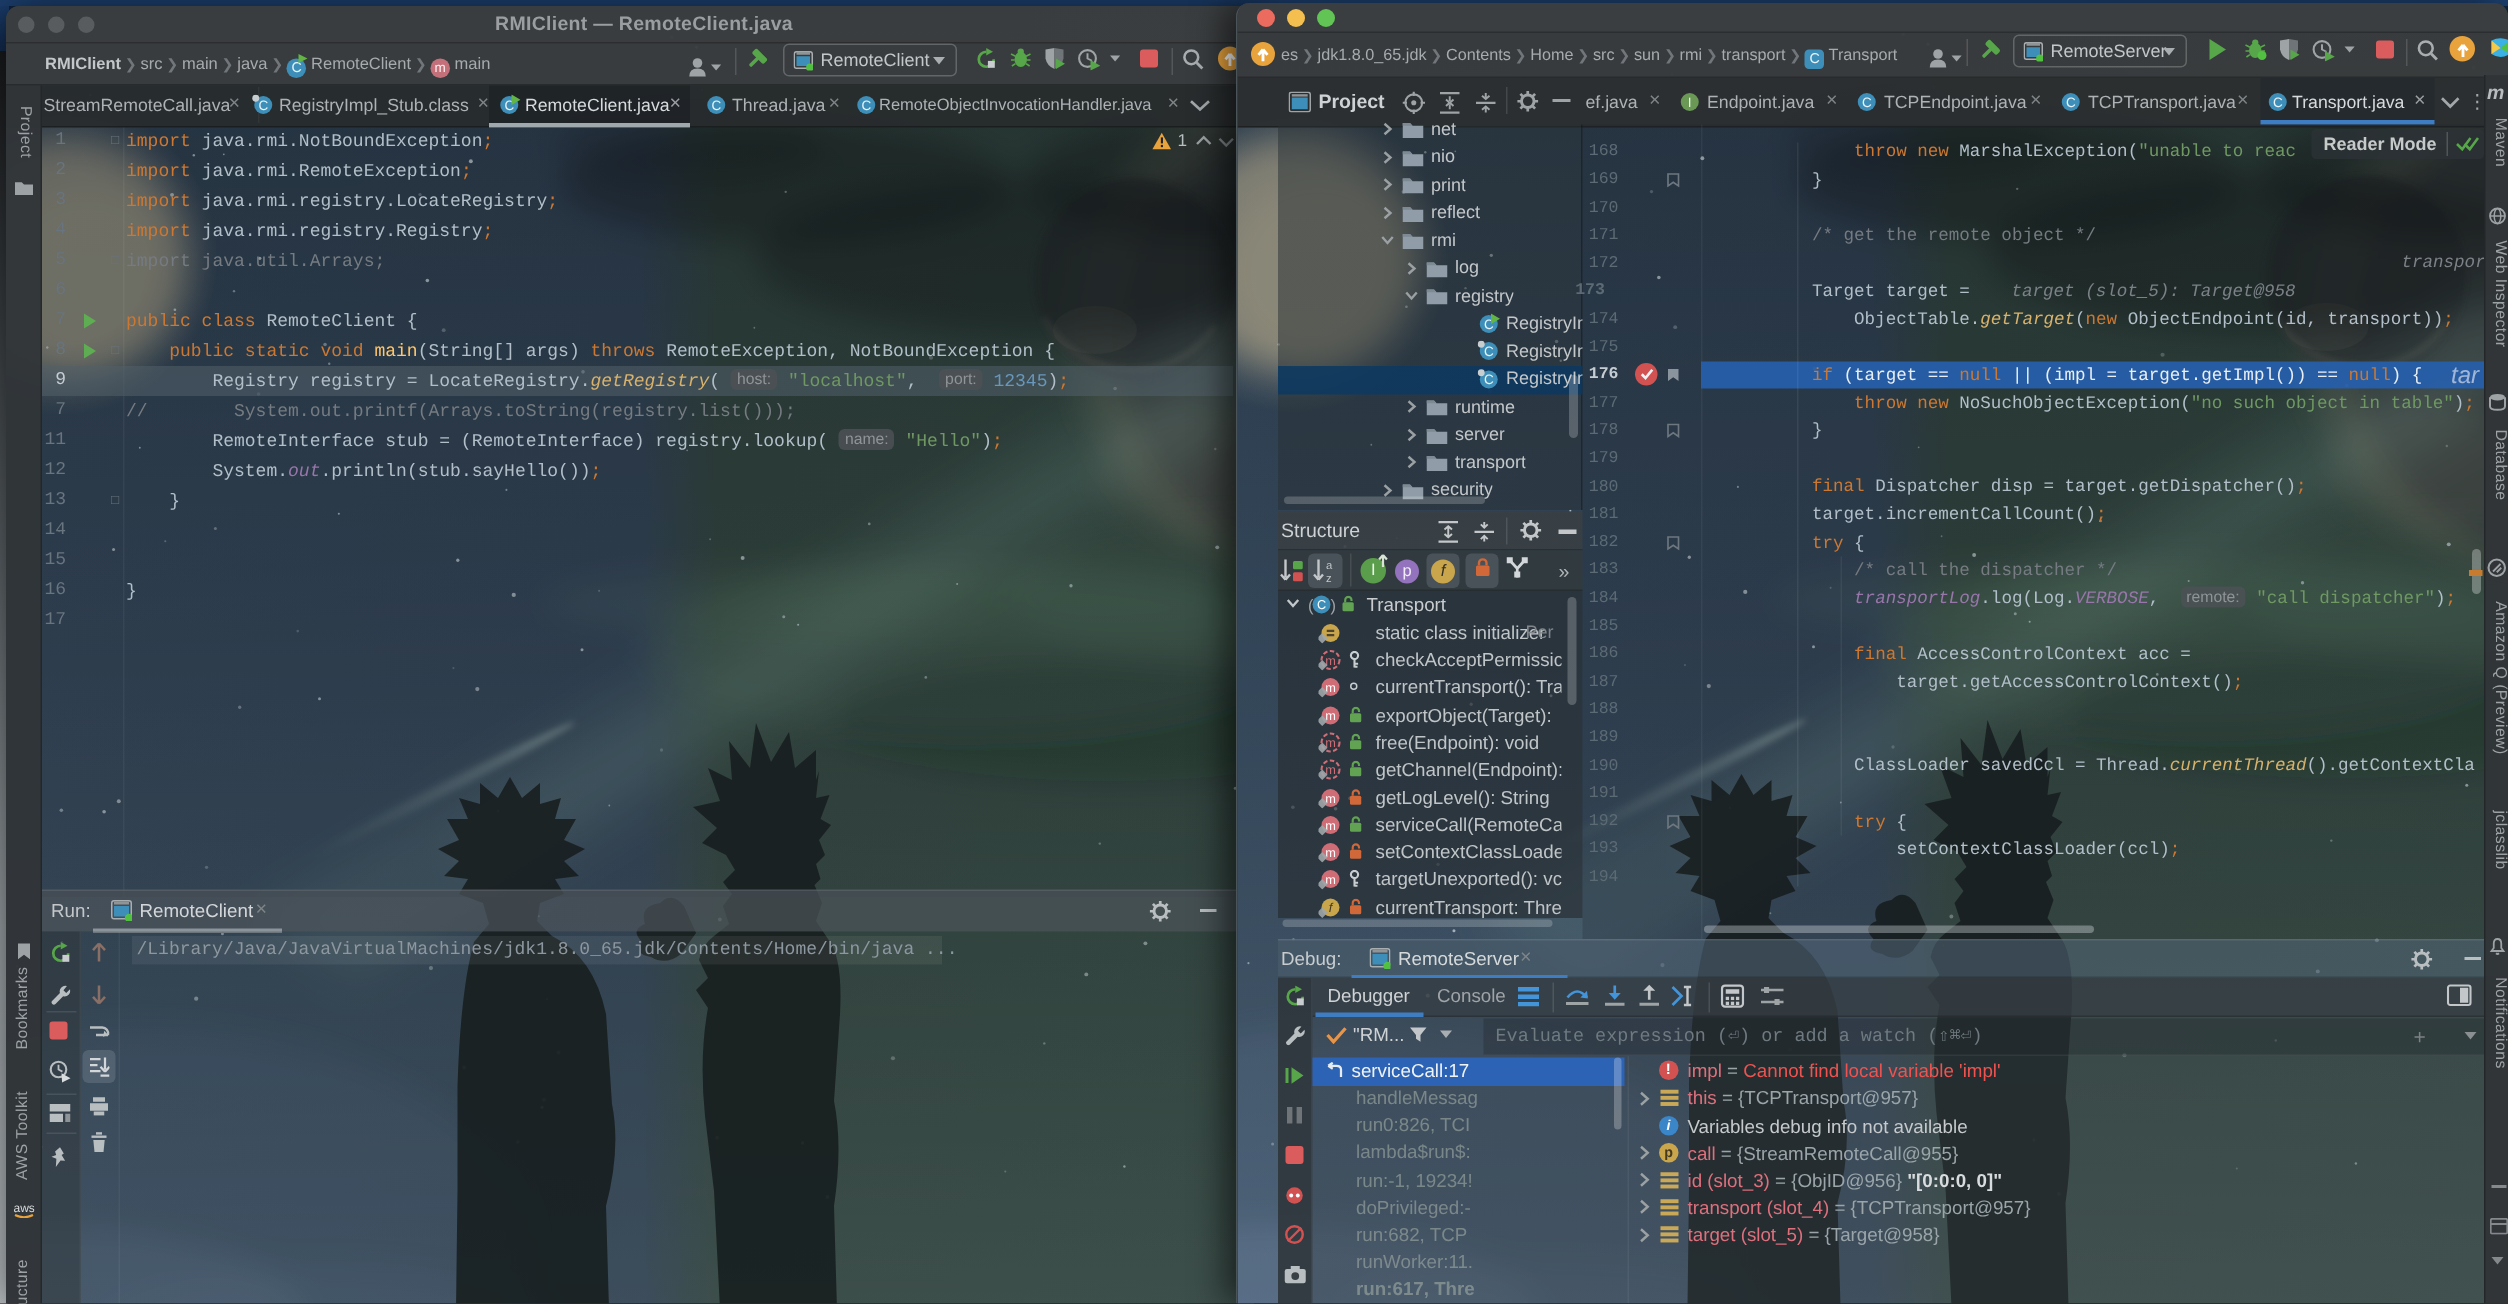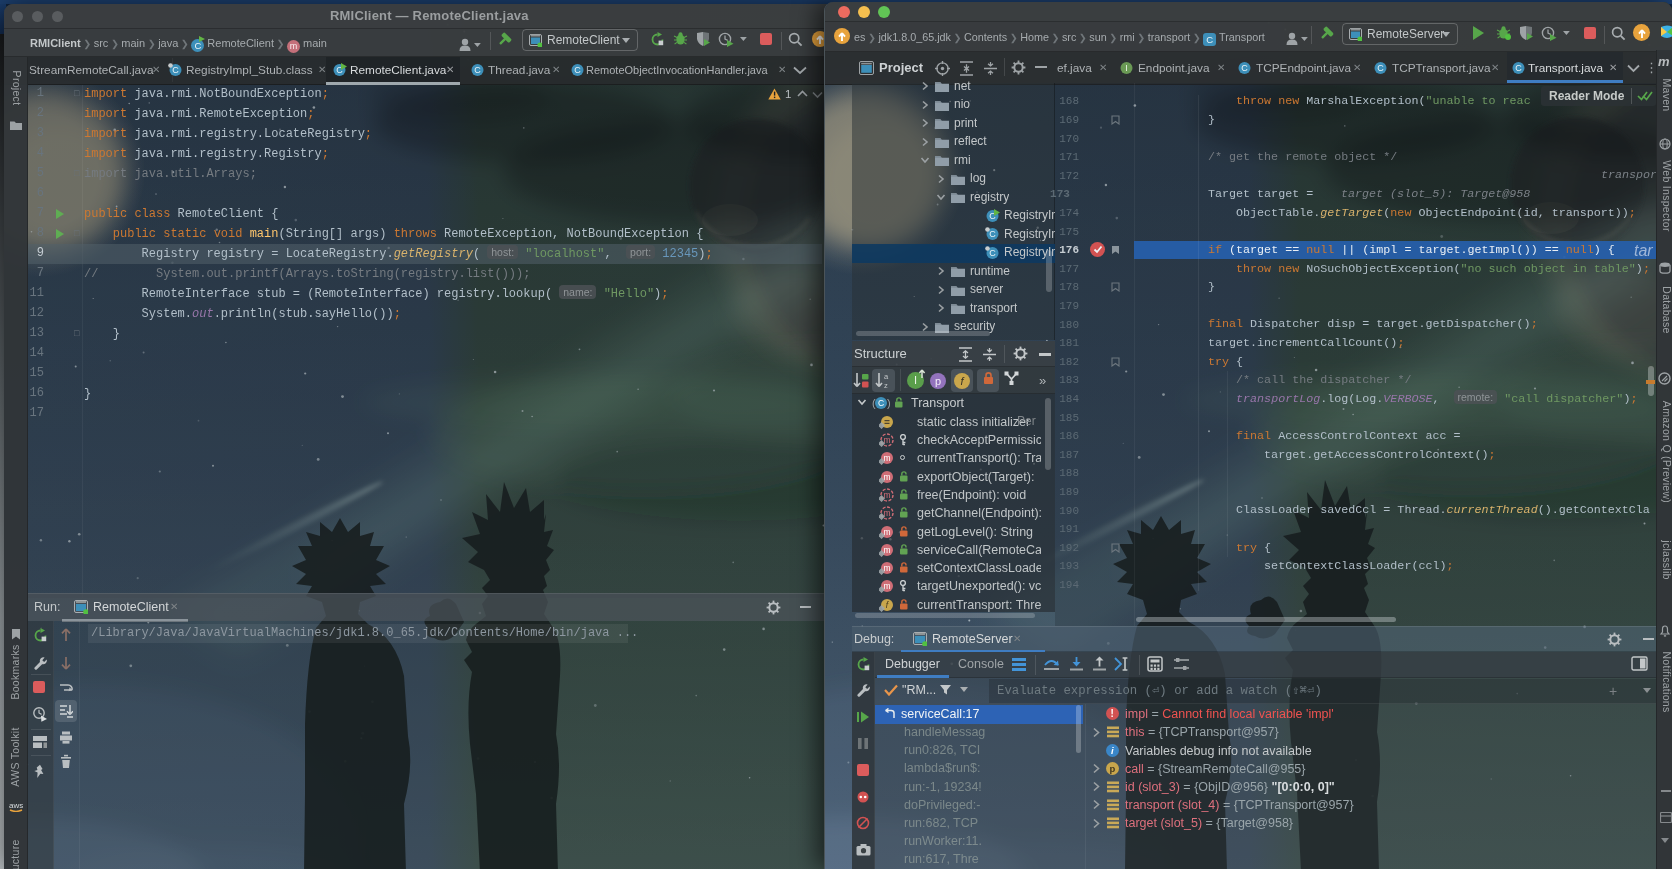--- a/index.html
+++ b/index.html
@@ -1066,21 +1066,21 @@
       <path d="M11,9 L11,4 Q11,1.5 8,1.5 L2.5,1.5 M2.5,1.5 L5.5,-0.5 M2.5,1.5 L5.5,3.5" stroke="#e6ebee" stroke-width="1.5" fill="none" transform="translate(0,1)"></path>
     </svg>
     <div style="position:absolute;left:76px;top:704.0px;height:16px;font-size:12.5px;line-height:16px;color:#f0f3f5;white-space:pre;">serviceCall:17</div>
     <div style="position:absolute;left:79px;top:722.0px;height:16px;font-size:12.5px;line-height:16px;color:rgba(150,162,158,0.68);white-space:pre;">handleMessag</div>
     <div style="position:absolute;left:79px;top:740.2px;height:16px;font-size:12.5px;line-height:16px;color:rgba(150,162,158,0.68);white-space:pre;">run0:826, TCI</div>
     <div style="position:absolute;left:79px;top:758.4px;height:16px;font-size:12.5px;line-height:16px;color:rgba(150,162,158,0.68);white-space:pre;">lambda$run$:</div>
     <div style="position:absolute;left:79px;top:776.6px;height:16px;font-size:12.5px;line-height:16px;color:rgba(150,162,158,0.68);white-space:pre;">run:-1, 19234!</div>
     <div style="position:absolute;left:79px;top:794.8px;height:16px;font-size:12.5px;line-height:16px;color:rgba(150,162,158,0.68);white-space:pre;">doPrivileged:-</div>
     <div style="position:absolute;left:79px;top:813.0px;height:16px;font-size:12.5px;line-height:16px;color:rgba(150,162,158,0.68);white-space:pre;">run:682, TCP</div>
     <div style="position:absolute;left:79px;top:831.2px;height:16px;font-size:12.5px;line-height:16px;color:rgba(150,162,158,0.68);white-space:pre;">runWorker:11.</div>
-    <div style="position:absolute;left:79px;top:849.4px;height:16px;font-size:12.5px;line-height:16px;color:rgba(150,162,158,0.68);white-space:pre;">run:617, Thre</div>
+    <div style="position:absolute;left:79px;top:849.4px;height:16px;font-size:12.5px;line-height:16px;color:rgba(150,162,158,0.68);white-space:pre;font-weight:bold;">run:617, Thre</div>
     <div style="position:absolute;left:251px;top:703px;width:5px;height:48px;background:rgba(255,255,255,0.25);border-radius:2.5px;"></div>
     <div style="position:absolute;left:260px;top:702px;width:1px;height:165px;background:rgba(255,255,255,0.06);"></div>
     <div style="position:absolute;left:164px;top:677px;width:684px;height:25px;background:rgba(32,38,42,0.35);border-bottom:1px solid rgba(255,255,255,0.07);"></div>
     <div style="position:absolute;left:172px;top:681.5px;height:15px;font-size:12.3px;line-height:15px;color:#6e7a80;white-space:pre;font-family:'Liberation Mono',monospace">Evaluate expression (⏎) or add a watch (⇧⌘⏎)</div>
     <div style="position:absolute;left:784px;top:680.0px;height:18px;font-size:14px;line-height:18px;color:#7c8185;white-space:pre;">+</div>
     <div class="tri" style="left:818px;top:686px;border-left:4.5px solid transparent;border-right:4.5px solid transparent;border-top:5px solid #8a8f92"></div>
     <div class="crc" style="left:281px;top:705px;width:13px;height:13px;background:#d25252"></div>
     <div style="position:absolute;left:285.5px;top:705.5px;height:12px;font-size:10px;line-height:12px;color:#fff;white-space:pre;font-weight:bold">!</div>
     <div style="position:absolute;left:300px;top:703.5px;height:16px;font-size:12.5px;line-height:16px;color:#9aa5aa;white-space:pre;"><span style="color:#de707d">impl</span> <span style="color:#9aa5aa">=</span> <span style="color:#ef5350">Cannot find local variable 'impl'</span></div>
     <svg style="position:absolute;left:266px;top:724.5px" width="10" height="11" viewBox="0 0 10 11">

